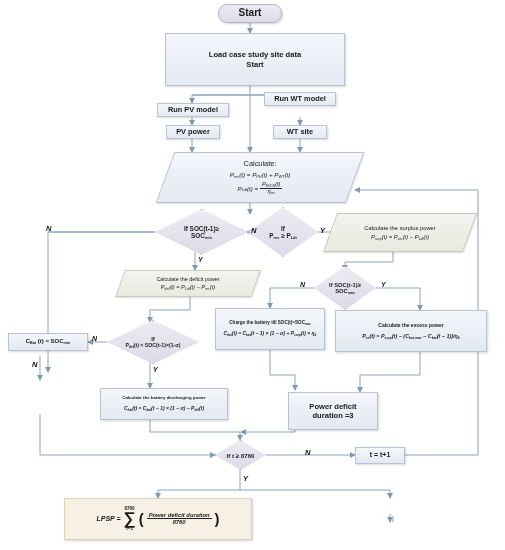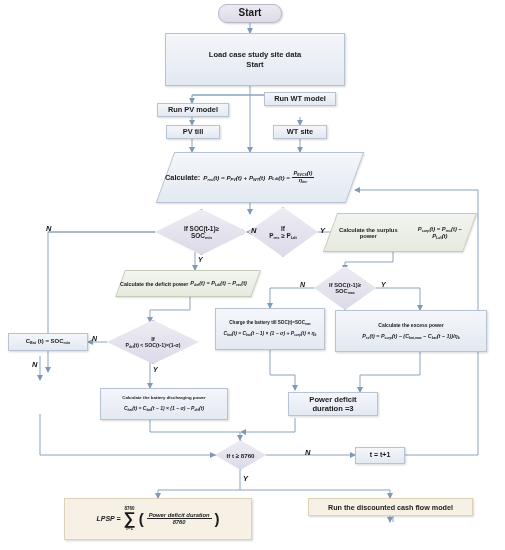--- a/index.html
+++ b/index.html
@@ -18,22 +18,22 @@
             box-shadow:1px 1px 2px rgba(0,0,0,.18);}
   .process{background:linear-gradient(180deg,#f4f6fa 0%,#e3e9f2 100%);
            border:1px solid #b7c2d2;box-shadow:1px 1px 2px rgba(0,0,0,.16);}
   .process-tan{background:#f6f1e4;border:1px solid #ded2b6;
                box-shadow:1px 1px 2px rgba(0,0,0,.16);}
   .io{position:absolute;box-sizing:border-box;}
   .io .skew{position:absolute;inset:0;transform:skewX(-20deg);
             background:linear-gradient(180deg,#f2f4ef 0%,#e6eade 100%);
             border:1px solid #c3ccb8;box-shadow:1px 1px 2px rgba(0,0,0,.14);}
   .io .txt{position:relative;width:100%;height:100%;display:flex;
-           flex-direction:row;align-items:center;justify-content:flex-start;
-           text-align:center;font-weight:bold;}
+           flex-direction:column;align-items:center;justify-content:center;
+           text-align:center;font-weight:normal;}
   .io-blue .skew{background:linear-gradient(180deg,#f4f6fa 0%,#e3e9f2 100%);
                  border:1px solid #b7c2d2;}
 
   .decision{position:absolute;box-sizing:border-box;}
   .decision .dia{position:absolute;inset:0;
        background:linear-gradient(180deg,#edecf3 0%,#dcdae8 100%);
        border:1px solid #b6b3c6;
        clip-path:polygon(50% 0,100% 50%,50% 100%,0 50%);}
   .decision .txt{position:relative;width:100%;height:100%;display:flex;
        flex-direction:column;align-items:center;justify-content:center;
@@ -145,21 +145,21 @@
 
   <div class="node process" style="left:157px;top:103px;width:72px;height:14px;font-size:7.4px;">
     <span>Run PV model</span>
   </div>
 
   <div class="node process" style="left:264px;top:92px;width:72px;height:14px;font-size:7.4px;">
     <span>Run WT model</span>
   </div>
 
   <div class="node process" style="left:166px;top:125px;width:54px;height:14px;font-size:7.4px;">
-    <span>PV till</span>
+    <span>PV power</span>
   </div>
 
   <div class="node process" style="left:273px;top:125px;width:54px;height:14px;font-size:7.4px;">
     <span>WT site</span>
   </div>
 
   <div class="io io-blue" style="left:165px;top:152px;width:190px;height:51px;">
     <div class="skew"></div>
     <div class="txt" style="font-size:7px;gap:3px;">
       <span style="font-size:7.4px;">Calculate:</span>
@@ -246,21 +246,21 @@
   </div>
 
   <div class="node process" style="left:100px;top:388px;width:128px;height:32px;font-size:4.4px;flex-direction:column;gap:5px;">
     <span>Calculate the battery discharging power</span>
     <span class="it" style="font-size:5px;">
       C<sub>bat</sub>(t) = C<sub>bat</sub>(t − 1) × (1 − σ) − P<sub>def</sub>(t)
     </span>
   </div>
 
 
-  <div class="node process" style="left:288px;top:392px;width:90px;height:24px;font-size:7.6px;flex-direction:column;">
+  <div class="node process" style="left:288px;top:392px;width:90px;height:38px;font-size:7.6px;flex-direction:column;">
     <span>Power deficit</span>
     <span>duration =3</span>
   </div>
 
   <div class="decision" style="left:215px;top:440px;width:51px;height:30px;">
     <div class="dia"></div>
     <div class="txt" style="font-size:6.2px;">
       <span>If t ≥ 8760</span>
     </div>
   </div>
@@ -279,23 +279,20 @@
       </span>
       <span style="font-size:15px;font-style:normal;">(</span>
       <span class="frac" style="font-size:5.8px;">
         <span class="num">Power deficit duration</span>
         <span class="den">8760</span>
       </span>
       <span style="font-size:15px;font-style:normal;">)</span>
     </span>
   </div>
 
-  <div class="node process-tan" style="left:308px;top:498px;width:165px;height:18px;font-size:7.2px;">
-    <span>Run the discounted cash flow model</span>
-  </div>
 
 
   <span class="lbl" style="left:46px;top:224px;font-size:7.5px;">N</span>
   <span class="lbl" style="left:251px;top:226px;font-size:7.5px;">N</span>
   <span class="lbl" style="left:320px;top:226px;font-size:7.5px;">Y</span>
   <span class="lbl" style="left:198px;top:256px;font-size:7px;">Y</span>
   <span class="lbl" style="left:300px;top:281px;font-size:7px;">N</span>
   <span class="lbl" style="left:381px;top:281px;font-size:7px;">Y</span>
   <span class="lbl" style="left:92px;top:335px;font-size:7px;">N</span>
   <span class="lbl" style="left:153px;top:366px;font-size:7px;">Y</span>

